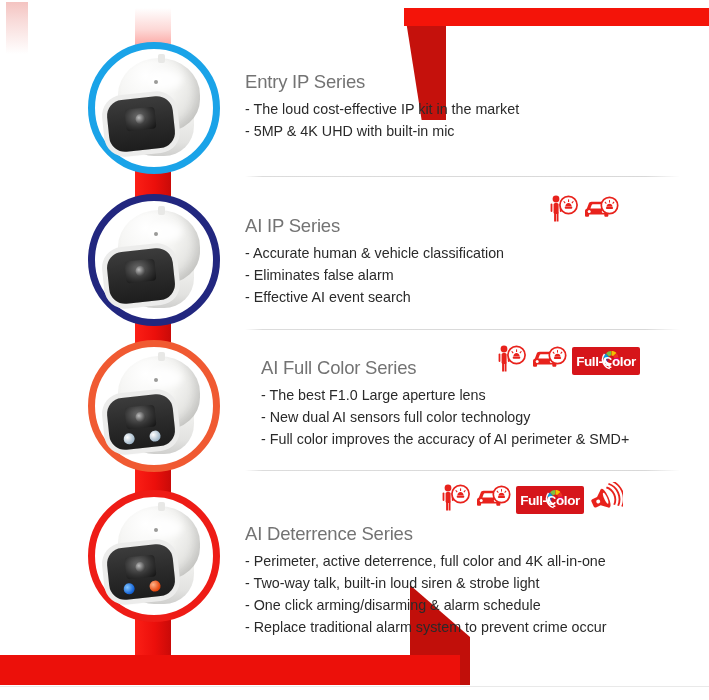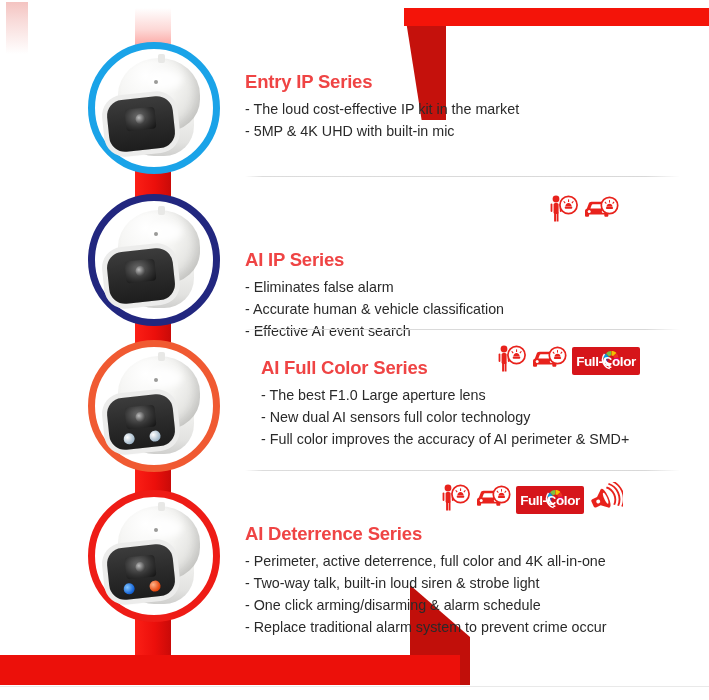--- a/index.html
+++ b/index.html
@@ -120,21 +120,21 @@
   }
   .cam-led{position:absolute;width:11px;height:11px;border-radius:50%;}
   .led-w1{left:14px;top:36px;background:radial-gradient(circle at 35% 35%,#ffffff,#9fb6c8 70%,#5d7185);}
   .led-w2{left:40px;top:36px;background:radial-gradient(circle at 35% 35%,#ffffff,#9fb6c8 70%,#5d7185);}
   .led-blue{left:14px;top:36px;background:radial-gradient(circle at 35% 35%,#86c8ff,#1464d8 65%,#0a3a88);}
   .led-red{left:40px;top:36px;background:radial-gradient(circle at 35% 35%,#ffb38a,#e8490f 65%,#9c2a06);}
 
   
   .txt{position:absolute;left:245px;width:440px;}
   .ttl{
-    font-size:18.5px;font-weight:bold;color:#ef4444;
+    font-size:18.5px;font-weight:normal;color:#737373;
     letter-spacing:-.2px;margin:0 0 7px 0;line-height:1.1;
   }
   .bul{margin:0;padding:0;list-style:none;}
   .bul li{
     font-size:14.3px;color:#2a2a2a;line-height:1.52;white-space:nowrap;
   }
 
   
   .icons{position:absolute;display:flex;align-items:center;gap:5px;}
   .ficon{position:relative;}
@@ -238,25 +238,25 @@
           <circle cx="26.5" cy="10.5" r="8.2" fill="#fff" stroke="#e8221c" stroke-width="1.7"></circle>
           <rect x="22.9" y="12.0" width="7.2" height="2.0" rx="1" fill="#e8221c"></rect>
           <path d="M23.5 11.7c0-1.7 1.3-3.0 3.0-3.0s3.0 1.3 3.0 3.0z" fill="#e8221c"></path>
           <rect x="26.0" y="5.1" width="1.0" height="2.5" fill="#e8221c"></rect>
           <rect x="22.1" y="6.6" width="1.0" height="2.3" fill="#e8221c" transform="rotate(-38 22.6 7.7)"></rect>
           <rect x="29.9" y="6.6" width="1.0" height="2.3" fill="#e8221c" transform="rotate(38 30.4 7.7)"></rect>
         </svg>
       </span>
     </div>
 
-    <div class="txt" style="top:30px;margin-top:34px;">
+    <div class="txt" style="top:30px;">
       <h2 class="ttl">AI IP Series</h2>
       <ul class="bul">
+        <li>- Accurate human &amp; vehicle classification</li>
         <li>- Eliminates false alarm</li>
-        <li>- Accurate human &amp; vehicle classification</li>
         <li>- Effective AI event search</li>
       </ul>
     </div>
   </div>
   <div class="sep" style="top:329px;"></div>
 
   <div class="row row-3">
     <div class="cam-wrap" style="top:6px;">
       <div class="cam-ring r3"></div>
       <div class="cam">

